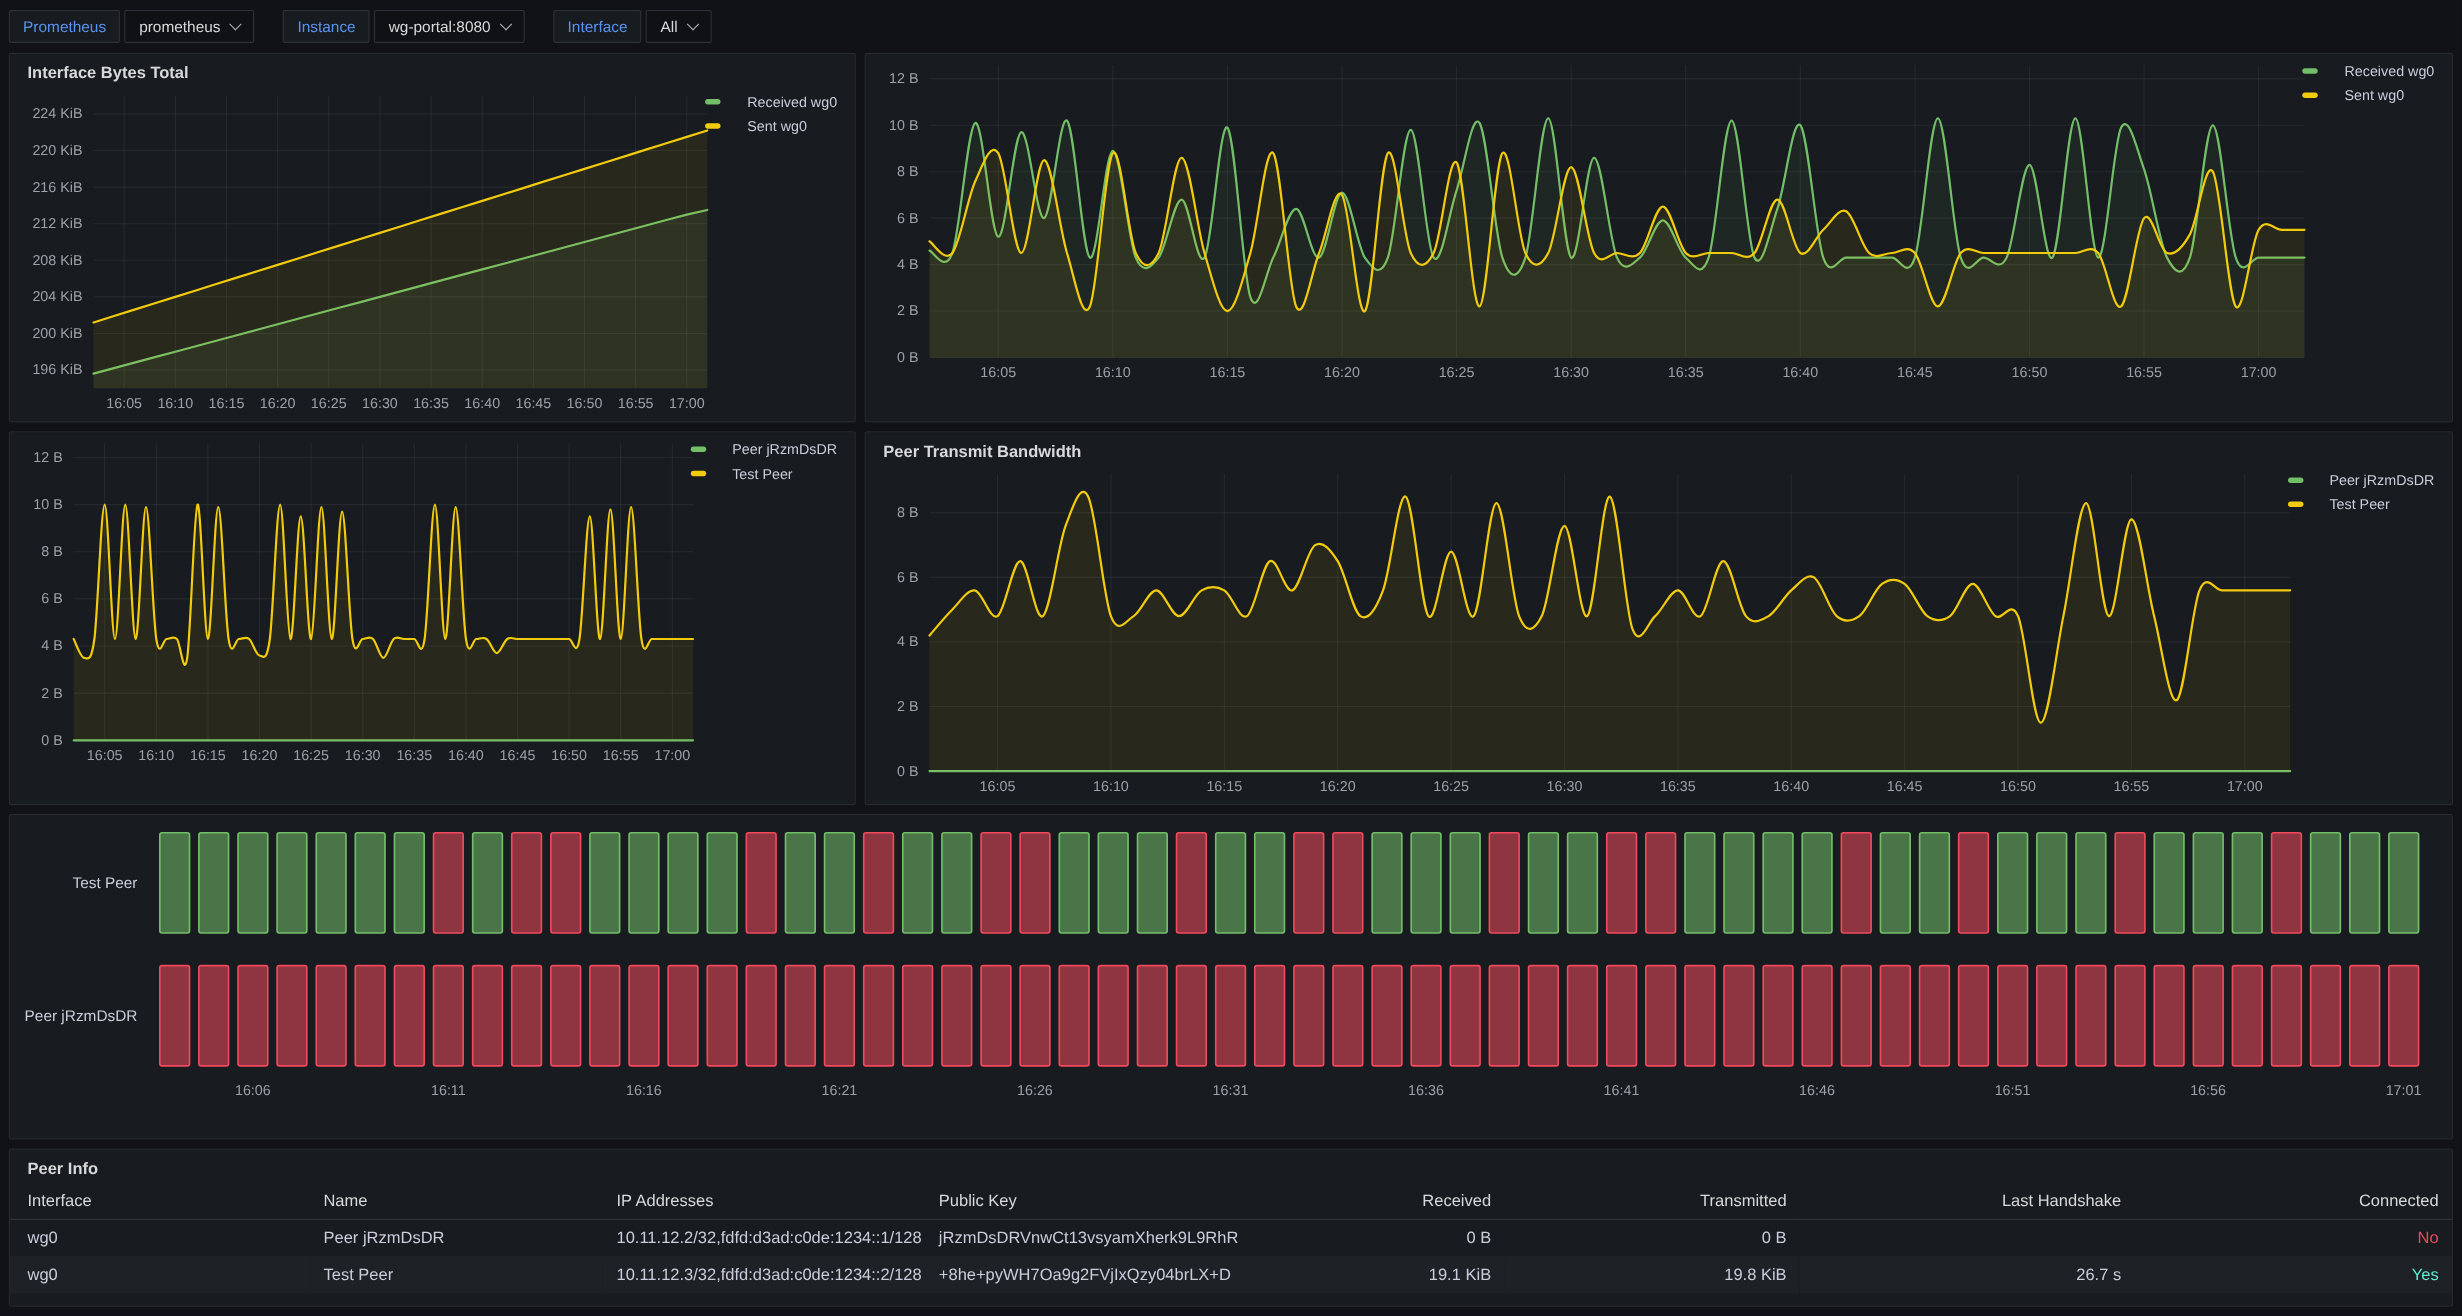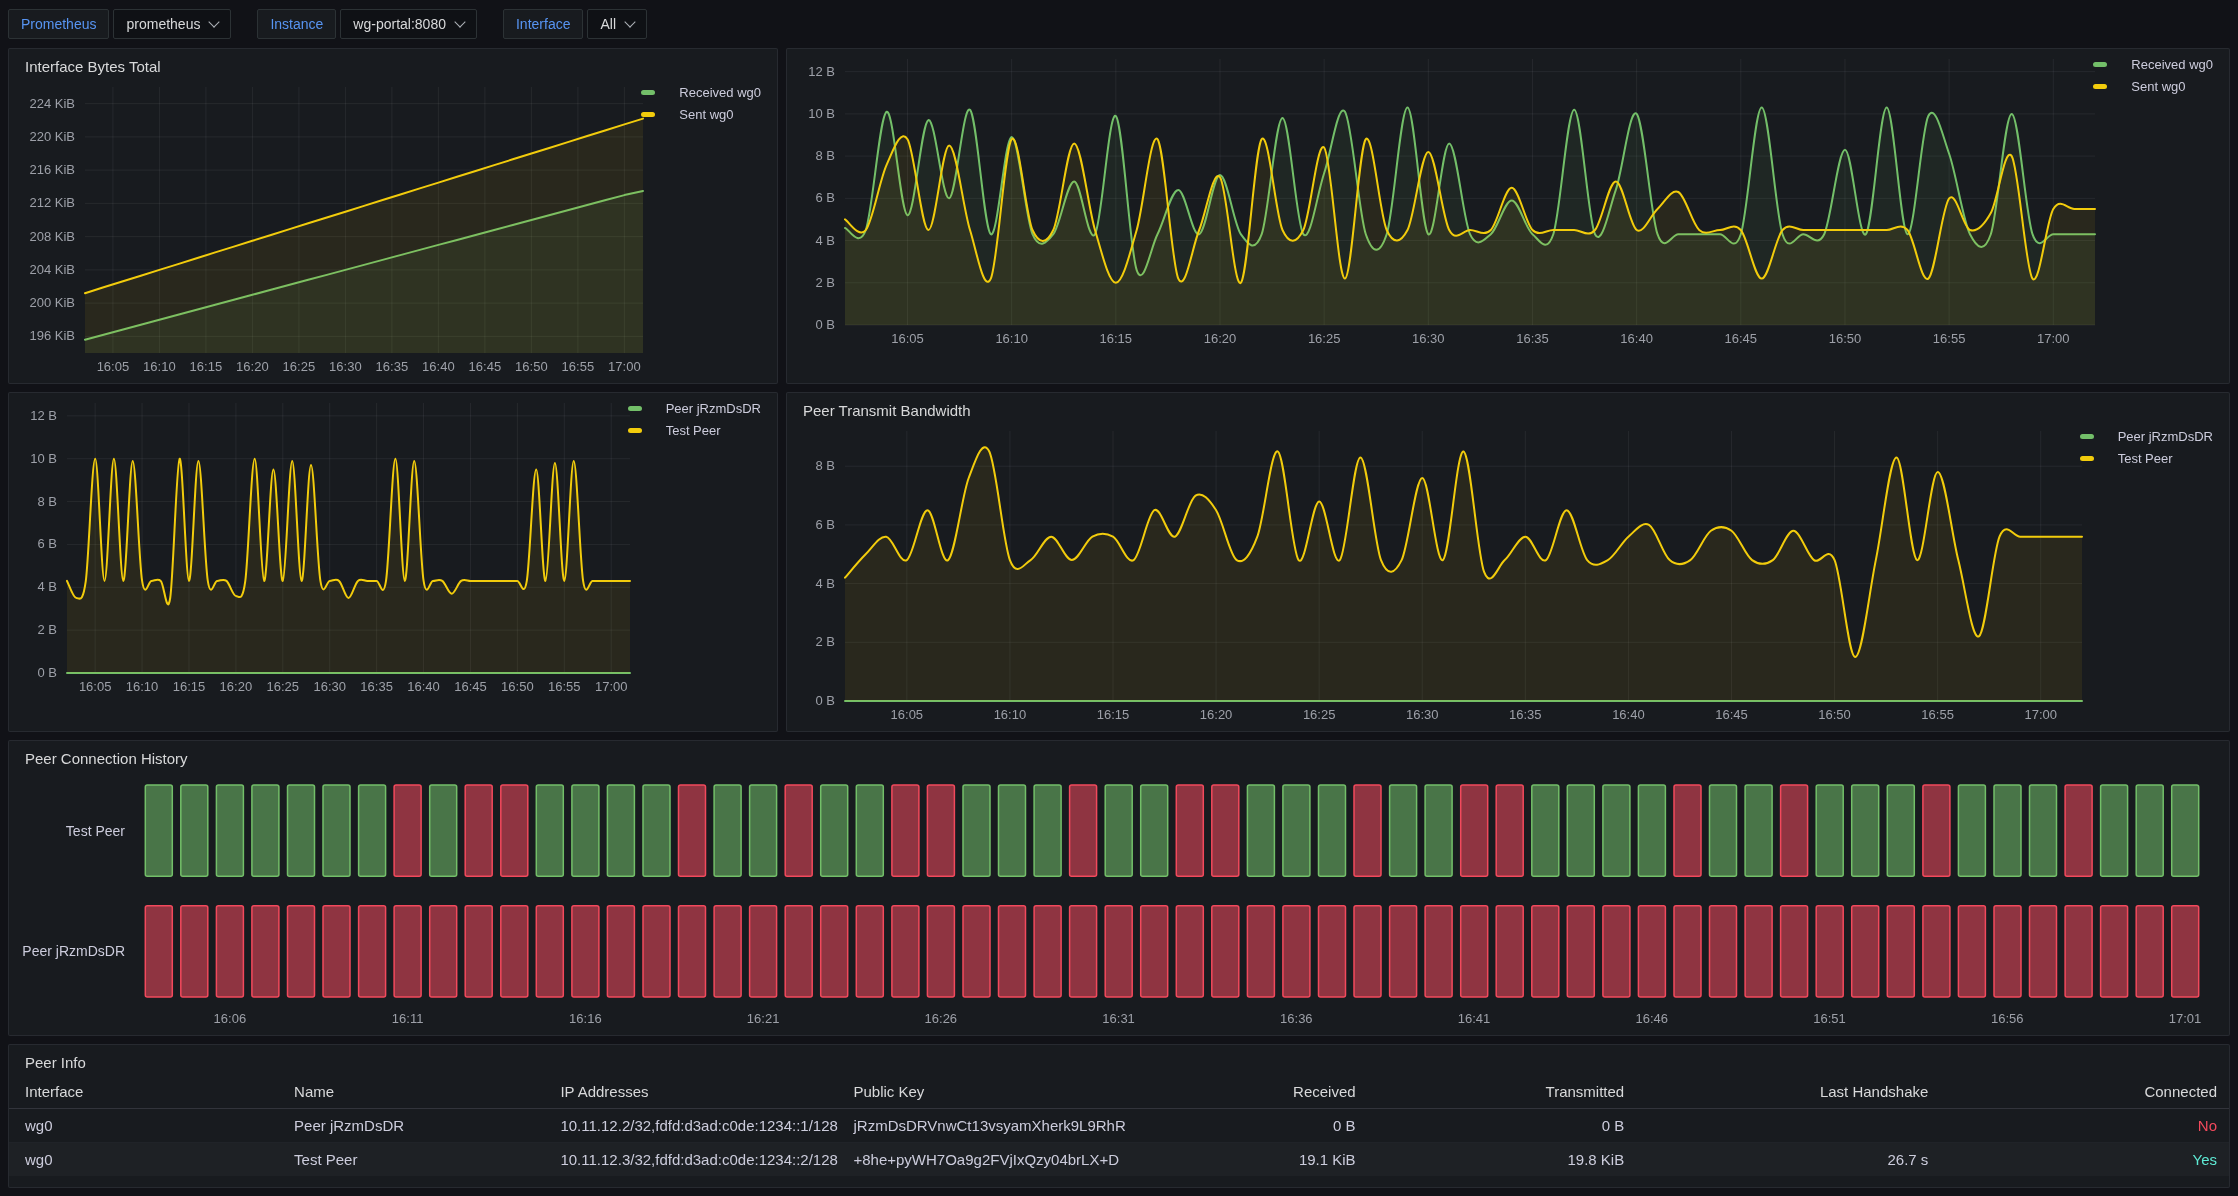--- a/index.html
+++ b/index.html
@@ -9,21 +9,21 @@
   .topbar{display:flex;gap:26px;align-items:center;height:32px;flex:none;}
   .var-group{display:flex;gap:4px;align-items:stretch;height:30px;}
   .var-label{display:flex;align-items:center;padding:0 12px;background:#181b1f;border:1px solid #2c3235;border-radius:2px;color:#5794f2;font-size:14px;font-weight:500;cursor:pointer;}
   .var-value{display:flex;align-items:center;gap:10px;padding:0 12px;background:#0f1115;border:1px solid #2c3235;border-radius:2px;color:#d8d9da;font-size:14px;cursor:pointer;}
   .caret{width:7px;height:7px;border-right:1.4px solid #aeb2b8;border-bottom:1.4px solid #aeb2b8;transform:rotate(45deg);margin-top:-4px;flex:none;}
   
   .row{display:flex;gap:8px;flex:none;min-height:0;}
   .row1{height:336px}.row2{height:340px}.row3{height:296px}.row4{flex:1}
   .panel{background:#181b1f;border:1px solid rgba(204,204,220,0.09);border-radius:2px;display:flex;flex-direction:column;box-sizing:border-box;min-width:0;}
   .p-left{width:770px;flex:none}.p-right{flex:1}.p-full{flex:1}
-  .panel-title{margin:0;padding:9px 16px 2px;font-size:15px;font-weight:400;color:#d8d9da;flex:none;cursor:pointer;}
+  .panel-title{margin:0;padding:9px 16px 2px;font-size:15px;font-weight:700;color:#d8d9da;flex:none;cursor:pointer;}
   .panel-body{flex:1;display:flex;min-height:0;padding:0 12px 4px;}
   .plot{flex:1;min-width:0;position:relative;}
   .plot svg{display:block;position:absolute;inset:0;}
   .legend{display:flex;flex-direction:column;gap:7px;padding:8px 4px 0 10px;flex:none;}
   .legend-item{display:flex;align-items:center;gap:24px;font-size:13px;color:#ccccdc;white-space:nowrap;cursor:pointer;}
   .swatch{width:14px;height:5px;border-radius:3px;flex:none;background:#888;}
   
   .table-wrap{flex:1;min-height:0;padding:2px 0 0;}
   .peer-table{width:100%;border-collapse:collapse;table-layout:fixed;font-size:15px;color:#ccccdc;}
   .peer-table th,.peer-table td{padding:8px 12px;white-space:nowrap;overflow:hidden;}
@@ -303,21 +303,20 @@
             <span class="swatch" style="background: rgb(242, 204, 12);"></span>
             <span>Test Peer</span>
           </div>
         </div>
       </div>
     </section>
   </div>
 
   <div class="row row3">
     <section class="panel p-full">
-      <h2 class="panel-title">Peer Connection History</h2>
       <div class="panel-body">
         <div class="plot">
             <svg width="2196" height="262">
               <text x="104" y="66.57999999999998" text-anchor="end" fill="#ccccdc" font-size="14">Test Peer</text>
               <rect x="124.3" y="16.0" width="27.0" height="91.2" rx="2" fill="#73bf69" fill-opacity="0.55" stroke="#73bf69" stroke-width="1.5"></rect>
               <rect x="159.8" y="16.0" width="27.0" height="91.2" rx="2" fill="#73bf69" fill-opacity="0.55" stroke="#73bf69" stroke-width="1.5"></rect>
               <rect x="195.4" y="16.0" width="27.0" height="91.2" rx="2" fill="#73bf69" fill-opacity="0.55" stroke="#73bf69" stroke-width="1.5"></rect>
               <rect x="230.9" y="16.0" width="27.0" height="91.2" rx="2" fill="#73bf69" fill-opacity="0.55" stroke="#73bf69" stroke-width="1.5"></rect>
               <rect x="266.5" y="16.0" width="27.0" height="91.2" rx="2" fill="#73bf69" fill-opacity="0.55" stroke="#73bf69" stroke-width="1.5"></rect>
               <rect x="302.0" y="16.0" width="27.0" height="91.2" rx="2" fill="#73bf69" fill-opacity="0.55" stroke="#73bf69" stroke-width="1.5"></rect>

